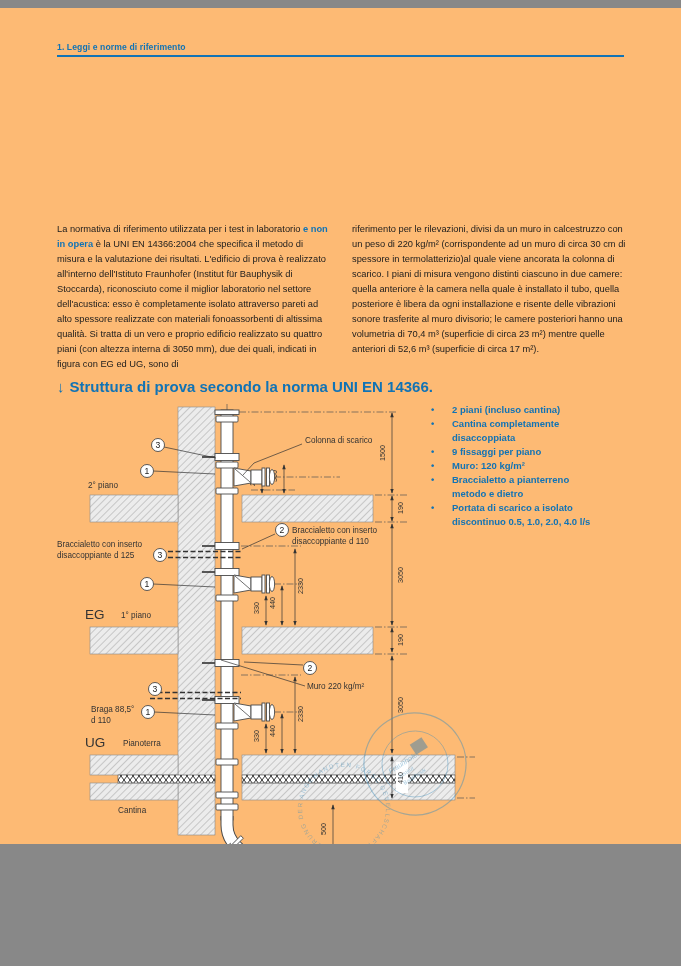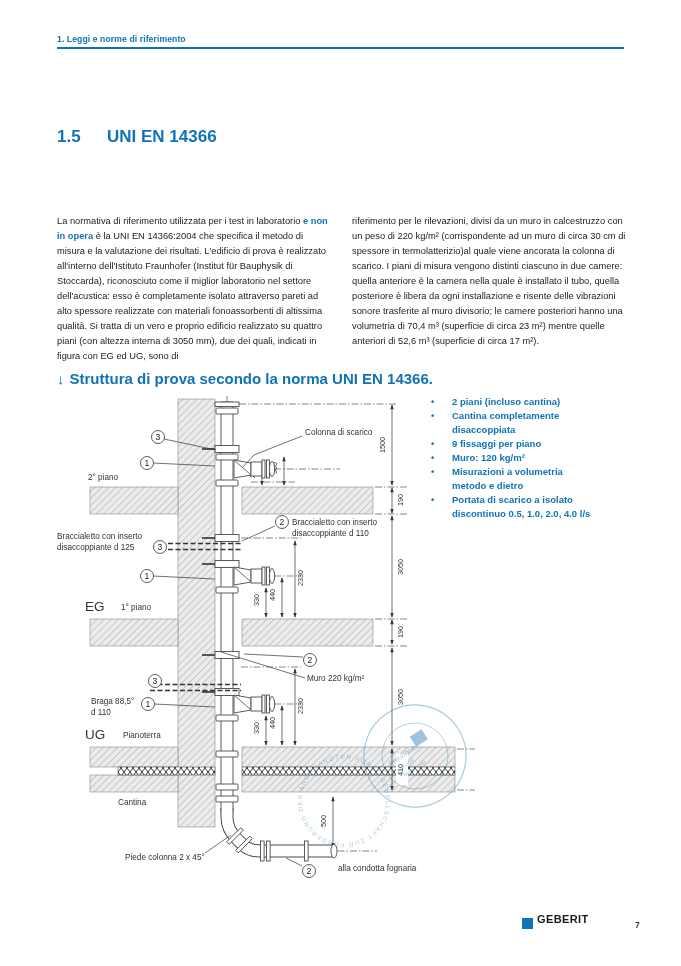--- a/index.html
+++ b/index.html
@@ -1,18 +1,18 @@
 <!DOCTYPE html>
 <html><head>
 <meta charset="utf-8">
 <style>
   :root{ --blue:#1173b5; --ink:#1c1c1c; --line:#4a4a4a; }
   *{ margin:0; padding:0; box-sizing:border-box; }
   body{ background:#888; font-family:"Liberation Sans", sans-serif; }
-  .page{ position:relative; width:681px; height:966px; background:#ffffff; margin:0 auto; overflow:hidden; }
+  .page{ position:relative; width:681px; height:836px; background:#fdba74; margin:8px auto; overflow:hidden; }
   .abs{ position:absolute; }
   .header-text{ color:var(--blue); font-size:8.6px; font-weight:bold; letter-spacing:.1px; }
   .rule{ height:1.6px; background:var(--blue); }
   .title{ color:var(--blue); font-weight:bold; font-size:17px; }
   .title .t-num{ display:inline-block; width:50px; }
   .col{ color:var(--ink); font-size:9.3px; line-height:15px; text-align:left; }
   .hl{ color:var(--blue); font-weight:bold; }
   .caption{ color:var(--blue); font-size:15px; font-weight:bold; }
   .caption .cap-arrow{ margin-right:5px; }
   .bullets{ list-style:none; color:var(--blue); font-size:9.5px; font-weight:bold; line-height:14px; }
@@ -35,23 +35,20 @@
   .pp{ fill:#fff; stroke:var(--line); stroke-width:.9; }
 </style>
 </head>
 <body>
 
 <div class="page">
 
   <div class="abs header-text" style="left:57px;top:34px">1. Leggi e norme di riferimento</div>
   <div class="abs rule" style="left:57px;top:47px;width:567px"></div>
 
-  <div class="abs title" style="left:57px;top:127px">
-    <span class="t-num">1.5</span><span class="t-txt">UNI EN 14366</span>
-  </div>
 
   <div class="abs col" style="left:57px;top:214px;width:275px">
     <span>La normativa di riferimento utilizzata per i test in laboratorio </span><span class="hl">e non in opera</span><span> è la UNI EN 14366:2004 che specifica il metodo di misura e la valutazione dei risultati. L'edificio di prova è realizzato all'interno dell'Istituto Fraunhofer (Institut für Bauphysik di Stoccarda), riconosciuto come il miglior laboratorio nel settore dell'acustica: esso è completamente isolato attraverso pareti ad alto spessore realizzate con materiali fonoassorbenti di altissima qualità. Si tratta di un vero e proprio edificio realizzato su quattro piani (con altezza interna di 3050 mm), due dei quali, indicati in figura con EG ed UG, sono di</span>
   </div>
   <div class="abs col" style="left:352px;top:214px;width:275px">riferimento per le rilevazioni, divisi da un muro in calcestruzzo con un peso di 220 kg/m² (corrispondente ad un muro di circa 30 cm di spessore in termolatterizio)al quale viene ancorata la colonna di scarico. I piani di misura vengono distinti ciascuno in due camere: quella anteriore è la camera nella quale è installato il tubo, quella posteriore è libera da ogni installazione e risente delle vibrazioni sonore trasferite al muro divisorio; le camere posteriori hanno una volumetria di 70,4 m³ (superficie di circa 23 m²) mentre quelle anteriori di 52,6 m³ (superficie di circa 17 m²).</div>
 
   <div class="abs caption" style="left:57px;top:370px">
     <span class="cap-arrow">↓</span><span>Struttura di prova secondo la norma UNI EN 14366.</span>
   </div>
 
@@ -71,21 +68,21 @@
         <span class="bl-line">9 fissaggi per piano</span>
         <span class="bl-line"></span>
       </li>
     <li>
         <span class="blt">•</span>
         <span class="bl-line">Muro: 120 kg/m²</span>
         <span class="bl-line"></span>
       </li>
     <li>
         <span class="blt">•</span>
-        <span class="bl-line">Misurazioni a volumetria</span>
+        <span class="bl-line">Braccialetto a pianterreno</span>
         <span class="bl-line">metodo e dietro</span>
       </li>
     <li>
         <span class="blt">•</span>
         <span class="bl-line">Portata di scarico a isolato</span>
         <span class="bl-line">discontinuo 0.5, 1.0, 2.0, 4.0 l/s</span>
       </li>
   </ul>
 
   <svg class="abs" style="left:55px;top:392px" width="430" height="512" viewBox="0 0 430 512">

